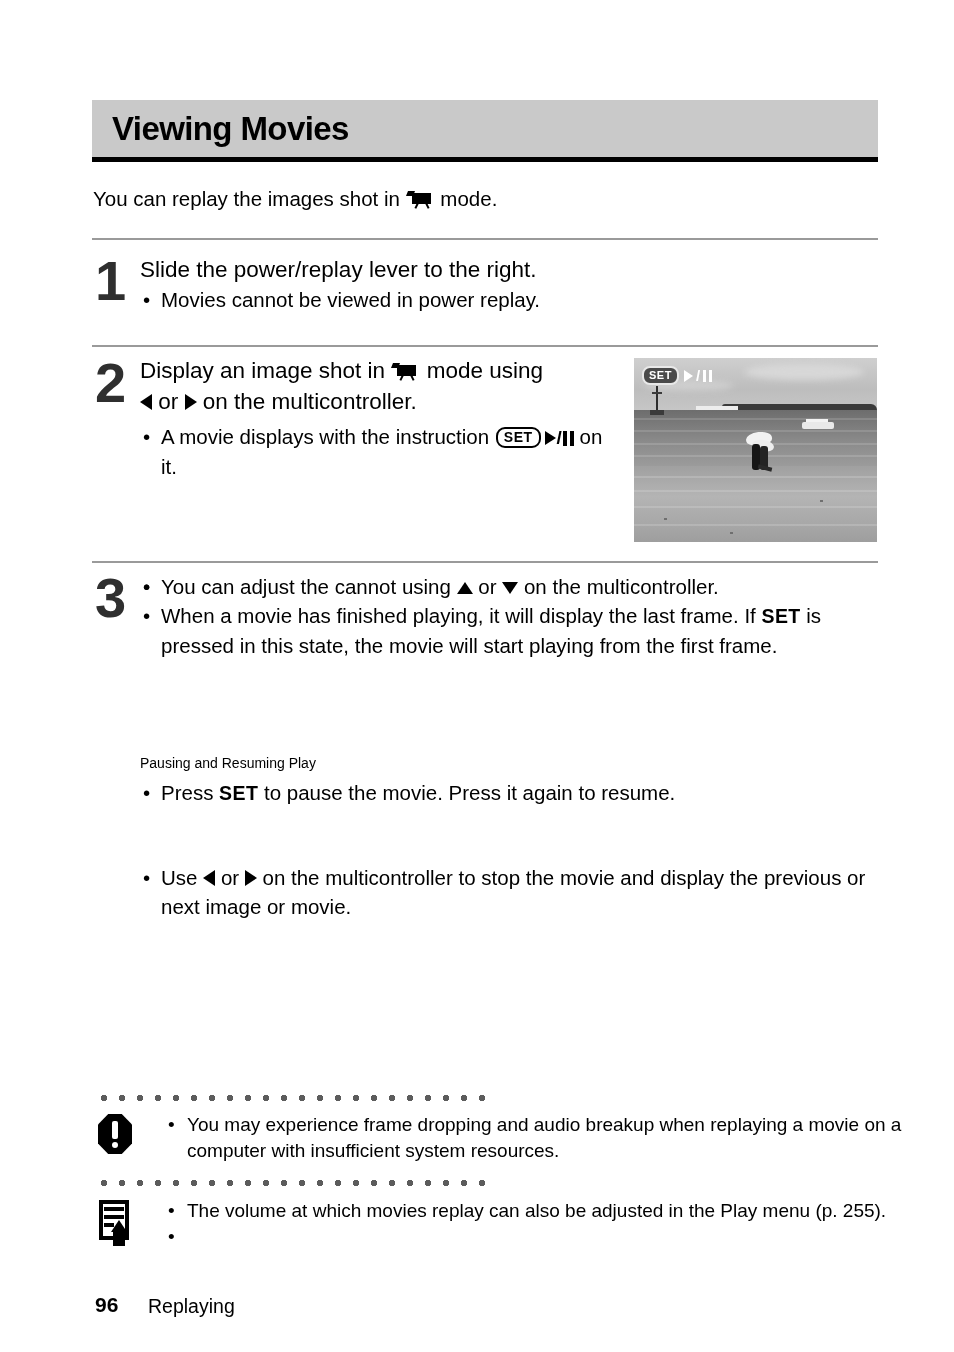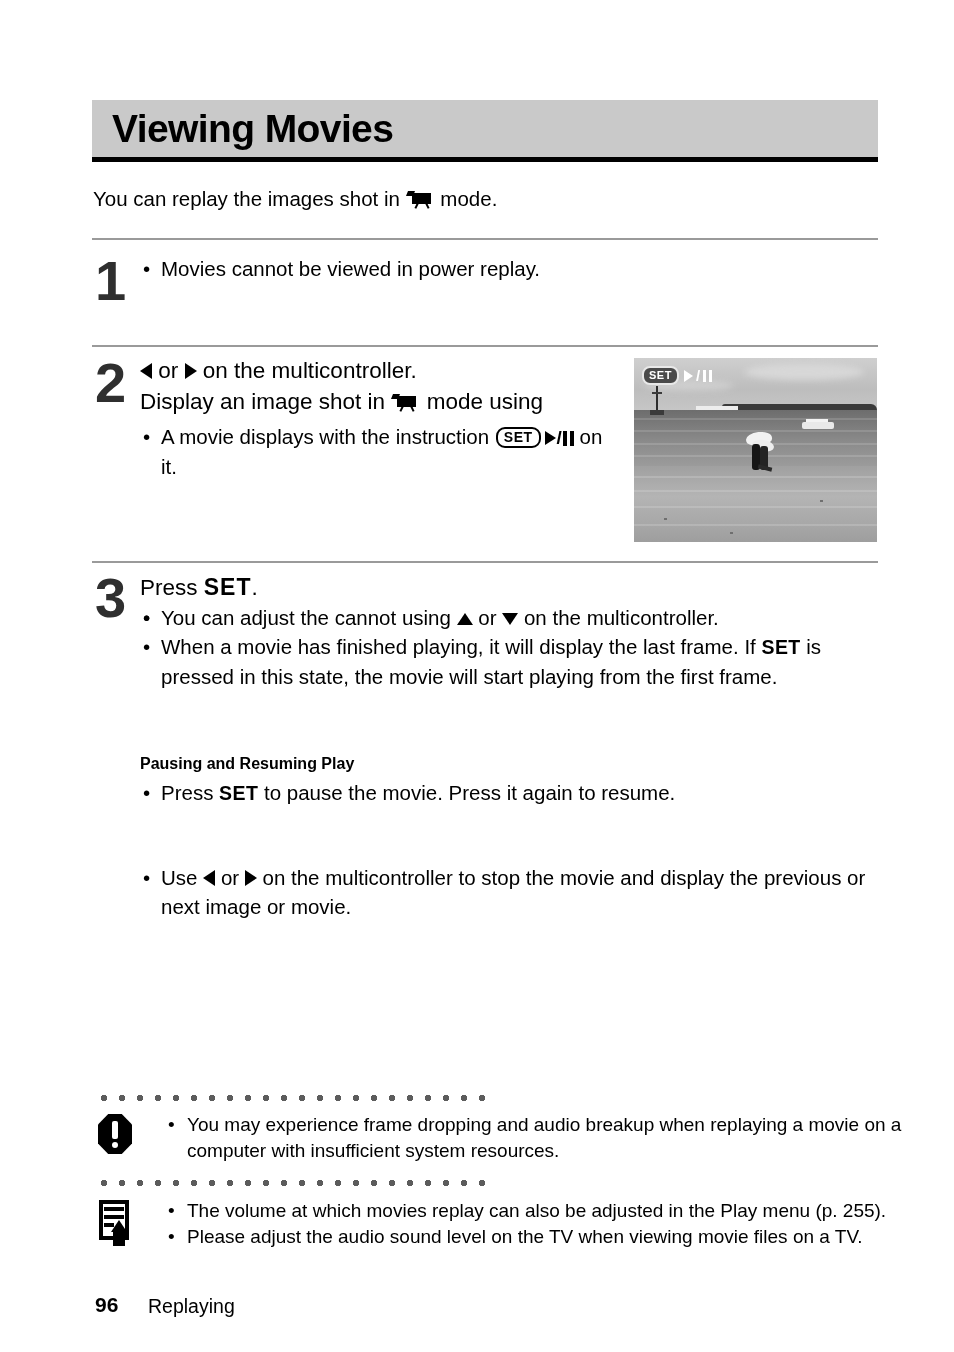--- a/index.html
+++ b/index.html
@@ -37,21 +37,21 @@
     left: 92px;
     top: 157px;
     width: 786px;
     height: 5px;
     background: #000000;
   }
   .title-text {
     position: absolute;
     left: 112px;
     top: 104px;
-    font-size: 39px;
+    font-size: 33px;
     font-weight: bold;
     letter-spacing: -0.6px;
     line-height: 49px;
     color: #000000;
     white-space: nowrap;
   }
 
   
   .intro {
     position: absolute;
@@ -345,22 +345,22 @@
   }
   .ov-slash { color: #fff; font-size: 15px; font-weight: bold; line-height: 14px; }
   .ov-pause { position: relative; width: 9px; height: 12px; }
   .ov-pause i { position: absolute; top: 0; width: 3px; height: 12px; background: #fff; }
   .ov-pause i:first-child { left: 0; }
   .ov-pause i:last-child { left: 6px; }
 
   
   .subhead {
     position: absolute;
-    font-size: 16px;
-    font-weight: bold;
+    font-size: 14px;
+    font-weight: normal;
     line-height: 27px;
     white-space: nowrap;
   }
   .subbody {
     position: absolute;
     font-size: 20.5px;
     line-height: 29px;
     width: 740px;
   }
   .sh1 { left: 140px; top: 750px; }
@@ -501,41 +501,42 @@
     </span>
     <span>mode.</span>
   </div>
 
   <div class="hrule r1"></div>
   <div class="hrule r2"></div>
   <div class="hrule r3"></div>
 
   <div class="step-num s1-num">1</div>
   <div class="step-body s1-body">
+    <div class="step-head">Slide the power/replay lever to the right.</div>
     <div class="bullet-line">
       <span class="dot">•</span>
       <span>Movies cannot be viewed in power replay.</span>
     </div>
   </div>
 
   <div class="step-num s2-num">2</div>
   <div class="step-body s2-body">
-    <div class="step-head">
-      <span class="arrow-l"></span>
-      <span>or</span>
-      <span class="arrow-r"></span>
-      <span>on the multicontroller.</span>
-    </div>
     <div class="step-head">
       <span>Display an image shot in</span>
       <span class="icon-movie">
         <span class="lens"></span><span class="body"></span>
         <span class="leg1"></span><span class="leg2"></span>
       </span>
       <span>mode using</span>
+    </div>
+    <div class="step-head">
+      <span class="arrow-l"></span>
+      <span>or</span>
+      <span class="arrow-r"></span>
+      <span>on the multicontroller.</span>
     </div>
     <div class="bullet-line wide" style="margin-top:5px;">
       <span class="dot">•</span>
       <span>A movie displays with the instruction</span>
       <span class="glyph-setbox">SET</span><span class="glyph-play"></span><span class="glyph-slash">/</span><span class="glyph-pause"><i></i><i></i></span>
       <span>on it.</span>
     </div>
   </div>
 
   <div class="photo">
@@ -576,24 +577,20 @@
       <span class="ov-slash">/</span>
       <span class="ov-pause">
           <i></i>
           <i></i>
         </span>
     </div>
   </div>
 
   <div class="step-num s3-num">3</div>
   <div class="step-body s3-body">
-    <div class="step-head">
-      <span>Press</span>
-      <span class="kw-set-big">SET</span><span>.</span>
-    </div>
     <div class="bullet-line">
       <span class="dot">•</span>
     </div>
     <div class="bullet-line">
       <span class="dot">•</span>
       <span>You can adjust the cannot using</span>
       <span class="arrow-u"></span>
       <span>or</span>
       <span class="arrow-d"></span>
       <span>on the multicontroller.</span>
@@ -654,21 +651,20 @@
       <div class="pencil-tip"></div>
       <div class="pencil-body"></div>
     </div>
     <div class="note-text">
       <div class="bl">
         <span class="dot">•</span>
         <span>The volume at which movies replay can also be adjusted in the Play menu (p. 255).</span>
       </div>
       <div class="bl">
         <span class="dot">•</span>
-        <span>Please adjust the audio sound level on the TV when viewing movie files on a TV.</span>
       </div>
     </div>
   </div>
 
   <div class="pagenum">96</div>
   <div class="pagelabel">Replaying</div>
 
 </div>
 
 </body></html>

